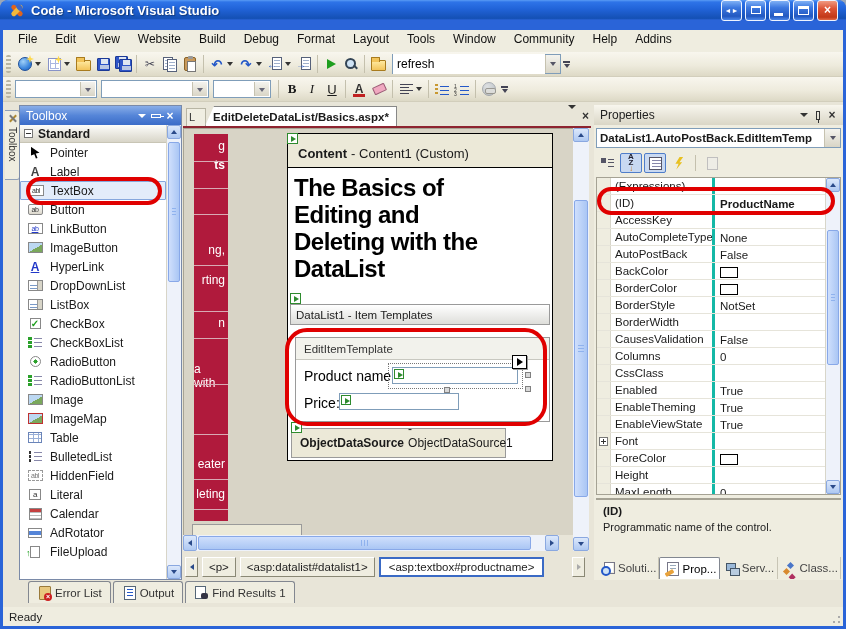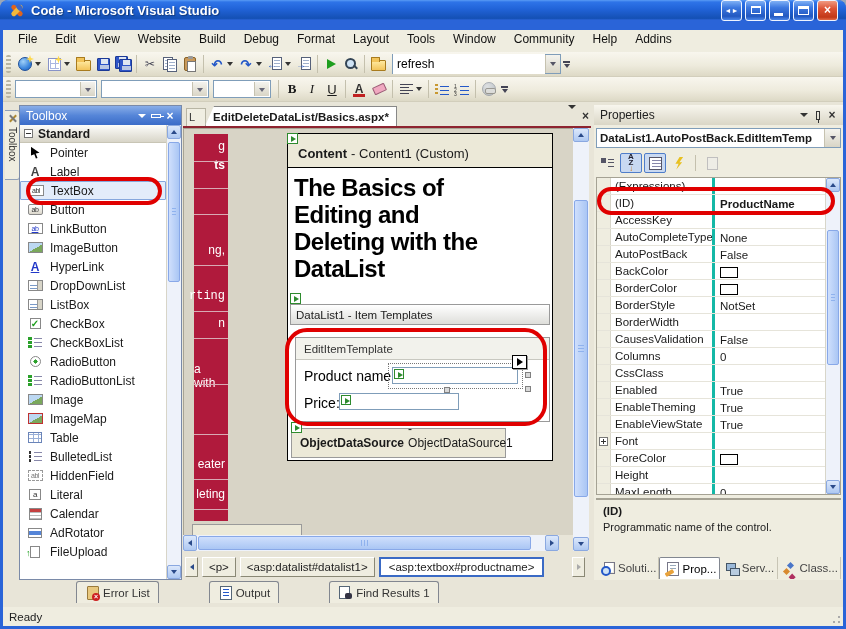--- a/index.html
+++ b/index.html
@@ -288,21 +288,21 @@
   .mini.errorlist::before{content:"";position:absolute;left:2px;top:0;width:10px;height:12px;background:#e8c87e;border:1px solid #9a7a3a;border-radius:1px;}
   .mini.errorlist::after{content:"×";position:absolute;right:-1px;bottom:-2px;width:8px;height:8px;background:#cc2020;color:#fff;border-radius:50%;font-size:7px;line-height:8px;text-align:center;font-weight:bold;}
   .mini.output::before{content:"";position:absolute;left:2px;top:0;width:10px;height:12px;border:1px solid #567;background:
     linear-gradient(#2458c8,#2458c8) 2px 2px/6px 1px no-repeat,
     linear-gradient(#2458c8,#2458c8) 2px 5px/6px 1px no-repeat,
     linear-gradient(#2458c8,#2458c8) 2px 8px/6px 1px no-repeat,#fff;}
   .mini.findresults::before{content:"";position:absolute;left:1px;top:0;width:9px;height:11px;border:1px solid #567;background:#fff;}
   .mini.findresults::after{content:"";position:absolute;right:0;bottom:0;width:7px;height:6px;background:#334;border-radius:2px;}
   
   .dock-tabs{position:absolute;left:25px;top:479px;display:flex;gap:2px;}
-  .dock-tab{height:22px;border:1px solid #828790;border-bottom:none;border-radius:3px 3px 0 0;background:#efede0;display:flex;align-items:center;gap:4px;padding:0 8px;font-size:11.5px;color:#333;margin-left:48px;}
+  .dock-tab{height:22px;border:1px solid #828790;border-bottom:none;border-radius:3px 3px 0 0;background:#efede0;display:flex;align-items:center;gap:4px;padding:0 8px;font-size:11.5px;color:#333;}
   
   .statusbar{position:absolute;left:3px;right:3px;bottom:3px;height:19px;background:#efede0;display:flex;align-items:center;padding-left:6px;font-size:11.5px;color:#222;}
   .gripdots{position:absolute;right:1px;bottom:1px;width:13px;height:13px;background:
     radial-gradient(circle 1.5px at 10px 10px,#aaa 95%,transparent),
     radial-gradient(circle 1.5px at 10px 5px,#aaa 95%,transparent),
     radial-gradient(circle 1.5px at 5px 10px,#aaa 95%,transparent);}
   
   .oval{position:absolute;border:4px solid #e00000;border-radius:16px;pointer-events:none;z-index:50;}
 </style>
 </head>
@@ -658,21 +658,21 @@
         </div>
         <div class="underline"></div>
       </div>
 
       <div class="docarea">
 
         <div class="redcol" id="redcol">
             <span class="frag" style="top: 5px;">g</span>
             <span class="frag" style="top: 24px; font-weight: bold;">ts</span>
             <span class="frag" style="top: 109px;">ng,</span>
-            <span class="frag" style="top: 155px; font-family: Liberation Mono, monospace;">rting</span>
+            <span class="frag" style="top: 139px;">rting</span>
             <span class="frag" style="top: 182px;">n</span>
             <span class="frag" style="top: 228px;">a with</span>
             <span class="frag" style="top: 323px;">eater</span>
             <span class="frag" style="top: 353px;">leting</span>
             <i class="rsep" style="top: 27px;"></i>
             <i class="rsep" style="top: 54px;"></i>
             <i class="rsep" style="top: 80px;"></i>
             <i class="rsep" style="top: 131px;"></i>
             <i class="rsep" style="top: 177px;"></i>
             <i class="rsep" style="top: 204px;"></i>

